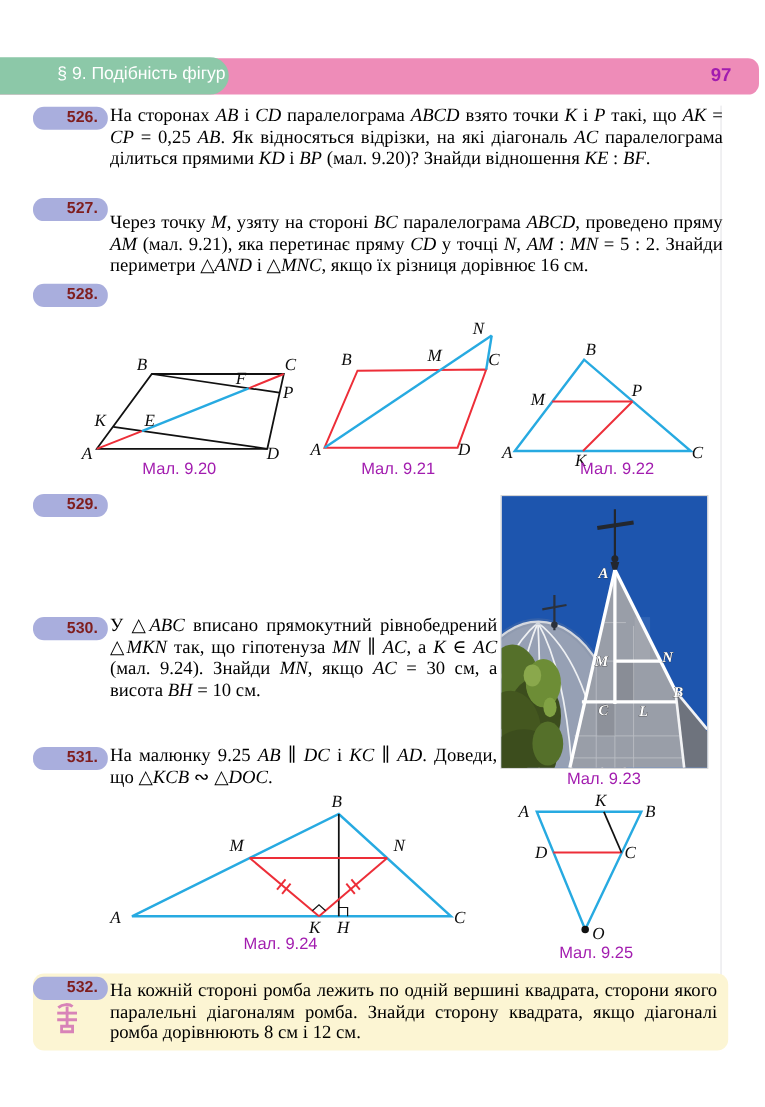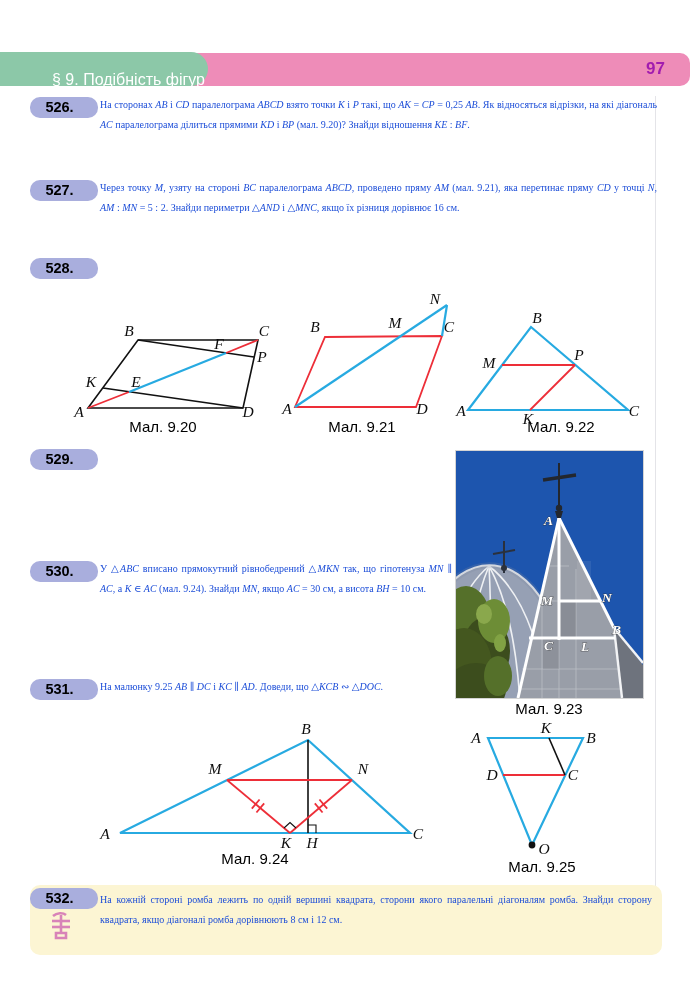--- a/index.html
+++ b/index.html
@@ -11,39 +11,39 @@
   .header-pink {
     position:absolute; left:0; top:53px; width:690px; height:33px;
     background:var(--header-pink,#ee8cb8); border-radius:0 10px 10px 0;
   }
   .header-green {
     position:absolute; left:0; top:52px; width:208px; height:34px;
     background:var(--header-green,#8cc8a8); border-radius:0 17px 17px 0;
   }
   .header-green span {
     position:absolute; left:52px; top:7px; color:#fff;
-    font:16px "Liberation Sans","DejaVu Sans",sans-serif; white-space:nowrap;margin-top:12px;
+    font:16px "Liberation Sans","DejaVu Sans",sans-serif; white-space:nowrap;
   }
   .page-num {
     position:absolute; right:30px; top:59px; color:#a21caf;
     font:bold 17px "Liberation Sans","DejaVu Sans",sans-serif;
   }
   
   .badge {
     position:absolute; width:68px; height:21px; box-sizing:border-box;
     background:var(--badge-purple,#a9aedd); border-radius:10px;
-    color:#000000; font:bold 14.5px/21px "Liberation Sans","DejaVu Sans",sans-serif;
-    text-align:center; padding-right:9px;
+    color:#7f1d1d; font:bold 14.5px/21px "Liberation Sans","DejaVu Sans",sans-serif;
+    text-align:right; padding-right:9px;
   }
   .ptext {
-    position:absolute; text-align:justify; color:#1d4ed8;
-    font-size:10px; line-height:19.6px; letter-spacing:0;
+    position:absolute; text-align:justify; color:#000000;
+    font-size:17px; line-height:19.6px; letter-spacing:0;
   }
   .caption {
-    position:absolute; width:130px; text-align:center; color:#000000;
+    position:absolute; width:130px; text-align:center; color:#a21caf;
     font:15px "Liberation Sans","DejaVu Sans",sans-serif;
   }
   .hl-box {
     position:absolute; left:30px; top:885px; width:632px; height:70px;
     background:var(--highlight-yellow,#fcf5d3); border-radius:10px;
   }
   .edge-line {
     position:absolute; left:655px; top:96px; width:1px; height:840px;
     background:#e4e4e8;
   }
@@ -77,21 +77,21 @@
   <div class="header-green">
     <span>§ 9. Подібність фігур</span>
   </div>
   <div class="page-num">97</div>
   <div class="edge-line"></div>
 
   <div class="badge" style="left:30px;top:97px">526.</div>
   <div class="ptext" style="left:100px;top:95px;width:557px">На сторонах <i>AB</i> і <i>CD</i> паралелограма <i>ABCD</i> взято точки <i>K</i> і <i>P</i> такі, що <i>AK</i> = <i>CP</i> = 0,25 <i>AB</i>. Як відносяться відрізки, на які діагональ <i>AC</i> паралелограма ділиться прямими <i>KD</i> і <i>BP</i> (мал. 9.20)? Знайди відношення <i>KE</i> : <i>BF</i>.</div>
 
   <div class="badge" style="left:30px;top:180px">527.</div>
-  <div class="ptext" style="left:100px;top:178px;width:557px">Через точку <i>M</i>, узяту на стороні <i>BC</i> паралелограма <i>ABCD</i>, проведено пряму <i>AM</i> (мал. 9.21), яка перетинає пряму <i>CD</i> у точці <i>N</i>, <i>AM</i> : <i>MN</i> = 5 : 2. Знайди периметри △<i>AND</i> і △<i>MNC</i>, якщо їх різниця дорівнює 16 см.</div>
+  <div class="ptext" style="left:100px;top:192px;width:557px">Через точку <i>M</i>, узяту на стороні <i>BC</i> паралелограма <i>ABCD</i>, проведено пряму <i>AM</i> (мал. 9.21), яка перетинає пряму <i>CD</i> у точці <i>N</i>, <i>AM</i> : <i>MN</i> = 5 : 2. Знайди периметри △<i>AND</i> і △<i>MNC</i>, якщо їх різниця дорівнює 16 см.</div>
 
   <div class="badge" style="left:30px;top:258px">528.</div>
 
   <svg style="left:55px;top:325px" width="215" height="100" viewBox="0 0 215 100">
     <polygon class="st-black" points="33,83 83,15 203,15 188,83"></polygon>
     <line class="st-black" x1="48" y1="63" x2="188" y2="83"></line>
     <line class="st-black" x1="83" y1="15" x2="199" y2="32"></line>
     <line class="st-red" x1="33" y1="83" x2="74" y2="67"></line>
     <line class="st-red" x1="171" y1="28" x2="203" y2="15"></line>
     <line class="st-cyan" x1="74" y1="67" x2="171" y2="28"></line>

